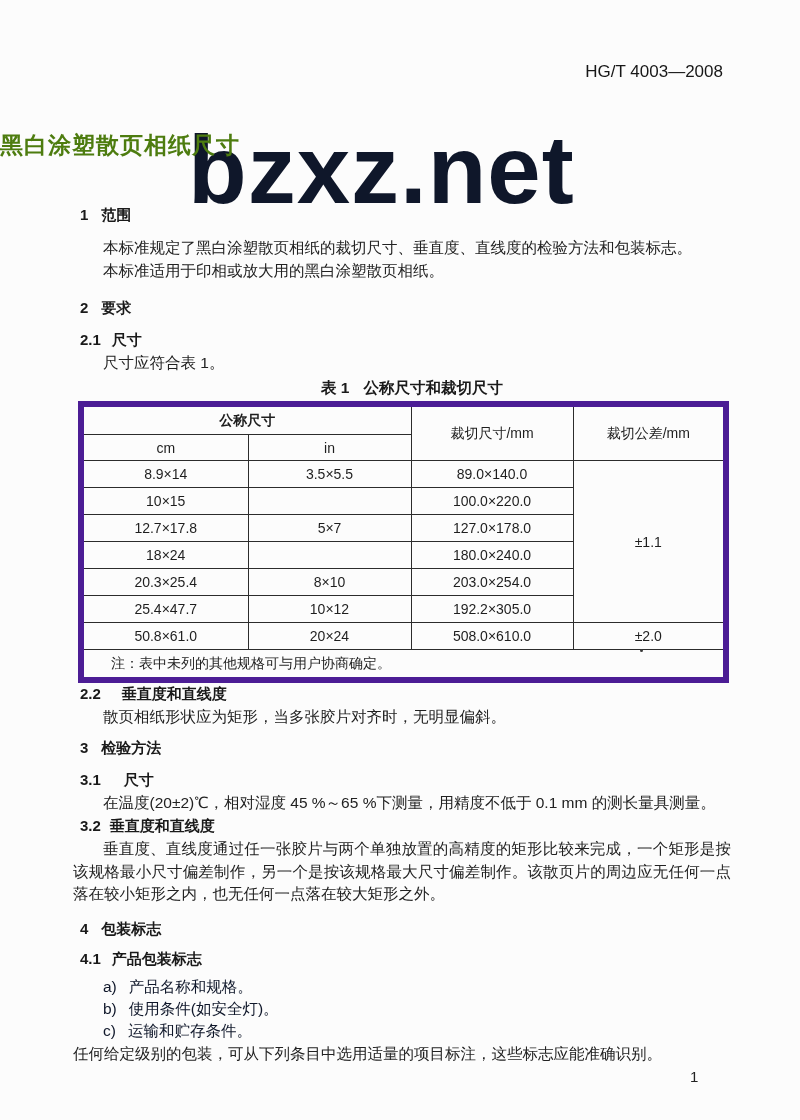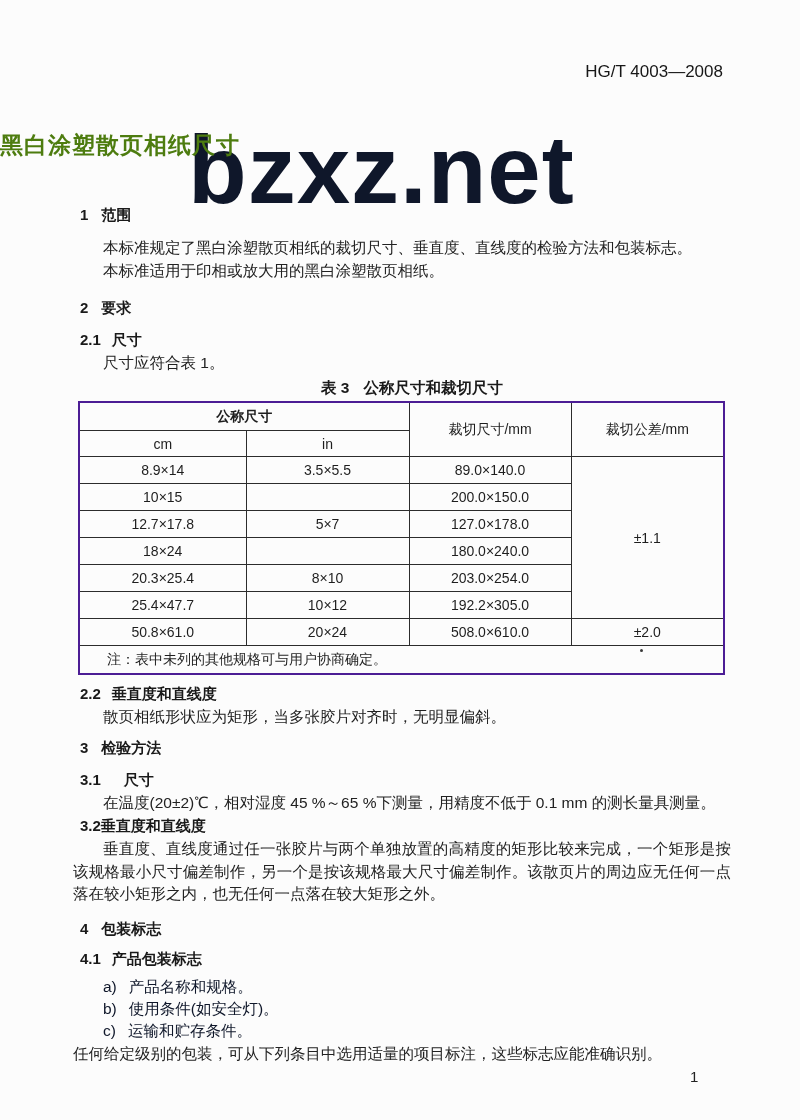--- a/index.html
+++ b/index.html
@@ -30,21 +30,21 @@
   .indent{text-indent:30px;}
   .table-caption{
     position:absolute;top:378px;left:0;width:824px;text-align:center;
     font-size:15.5px;font-weight:bold;color:#1a1a1a;
   }
   .table-caption .cap-num{margin-right:14px;}
   table.t1{
     position:absolute;left:78px;top:401px;width:645px;
     border-collapse:collapse;table-layout:fixed;
     font-size:14px;color:#1e1e1e;z-index:1;
-    border:2px solid #4c1d95;
+    border:6px solid #4c1d95;
   }
   table.t1 td{
     border:1px solid #2c2c2c;text-align:center;vertical-align:middle;
     padding:0;height:26px;overflow:hidden;white-space:nowrap;
   }
   table.t1 td.th-group{height:27px;font-weight:bold;}
   table.t1 td.th{font-weight:normal;}
   table.t1 td.note-cell{
     text-align:left;padding-left:27px;height:27px;font-size:14px;
   }
@@ -71,21 +71,21 @@
 <div class="h" style="top:299px">
   <span class="h-num">2</span><span>要求</span>
 </div>
 
 <div class="h" style="top:331px">
   <span class="h-num" style="margin-right:11px">2.1</span><span>尺寸</span>
 </div>
 <div class="p indent" style="top:352px">尺寸应符合表 1。</div>
 
 <div class="table-caption">
-  <span class="cap-num">表 3</span><span>公称尺寸和裁切尺寸</span>
+  <span class="cap-num">表 1</span><span>公称尺寸和裁切尺寸</span>
 </div>
 
 <table class="t1">
   <colgroup>
     <col style="width:167px">
       <col style="width:163px">
       <col style="width:162px">
       <col style="width:153px">
   </colgroup>
   <tbody>
@@ -100,21 +100,21 @@
     </tr>
     <tr>
       <td>8.9×14</td>
       <td>3.5×5.5</td>
       <td>89.0×140.0</td>
       <td rowspan="6">±1.1</td>
     </tr>
     <tr>
       <td>10×15</td>
       <td></td>
-      <td>200.0×150.0</td>
+      <td>100.0×220.0</td>
     </tr>
     <tr>
       <td>12.7×17.8</td>
       <td>5×7</td>
       <td>127.0×178.0</td>
     </tr>
     <tr>
       <td>18×24</td>
       <td></td>
       <td>180.0×240.0</td>
@@ -136,35 +136,35 @@
       <td>±2.0</td>
     </tr>
     <tr>
       <td class="note-cell" colspan="4">注：表中未列的其他规格可与用户协商确定。</td>
     </tr>
   </tbody>
 </table>
 <div class="speck"></div>
 
 <div class="h" style="top:685px">
-  <span class="h-num" style="margin-right:11px">2.2</span><span>垂直度和直线度</span>
+  <span class="h-num" style="margin-right:21px">2.2</span><span>垂直度和直线度</span>
 </div>
 <div class="p indent" style="top:706px">散页相纸形状应为矩形，当多张胶片对齐时，无明显偏斜。</div>
 
 <div class="h" style="top:739px">
   <span class="h-num">3</span><span>检验方法</span>
 </div>
 
 <div class="h" style="top:771px">
   <span class="h-num" style="margin-right:23px">3.1</span><span>尺寸</span>
 </div>
 <div class="p indent" style="top:792px">在温度(20±2)℃，相对湿度 45 %～65 %下测量，用精度不低于 0.1 mm 的测长量具测量。</div>
 
 <div class="h" style="top:817px">
-  <span class="h-num" style="margin-right:0">3.2</span><span>垂直度和直线度</span>
+  <span class="h-num" style="margin-right:9px">3.2</span><span>垂直度和直线度</span>
 </div>
 <div class="p indent" style="top:838px">垂直度、直线度通过任一张胶片与两个单独放置的高精度的矩形比较来完成，一个矩形是按该规格最小尺寸偏差制作，另一个是按该规格最大尺寸偏差制作。该散页片的周边应无任何一点落在较小矩形之内，也无任何一点落在较大矩形之外。</div>
 
 <div class="h" style="top:920px">
   <span class="h-num">4</span><span>包装标志</span>
 </div>
 
 <div class="h" style="top:950px">
   <span class="h-num" style="margin-right:11px">4.1</span><span>产品包装标志</span>
 </div>

